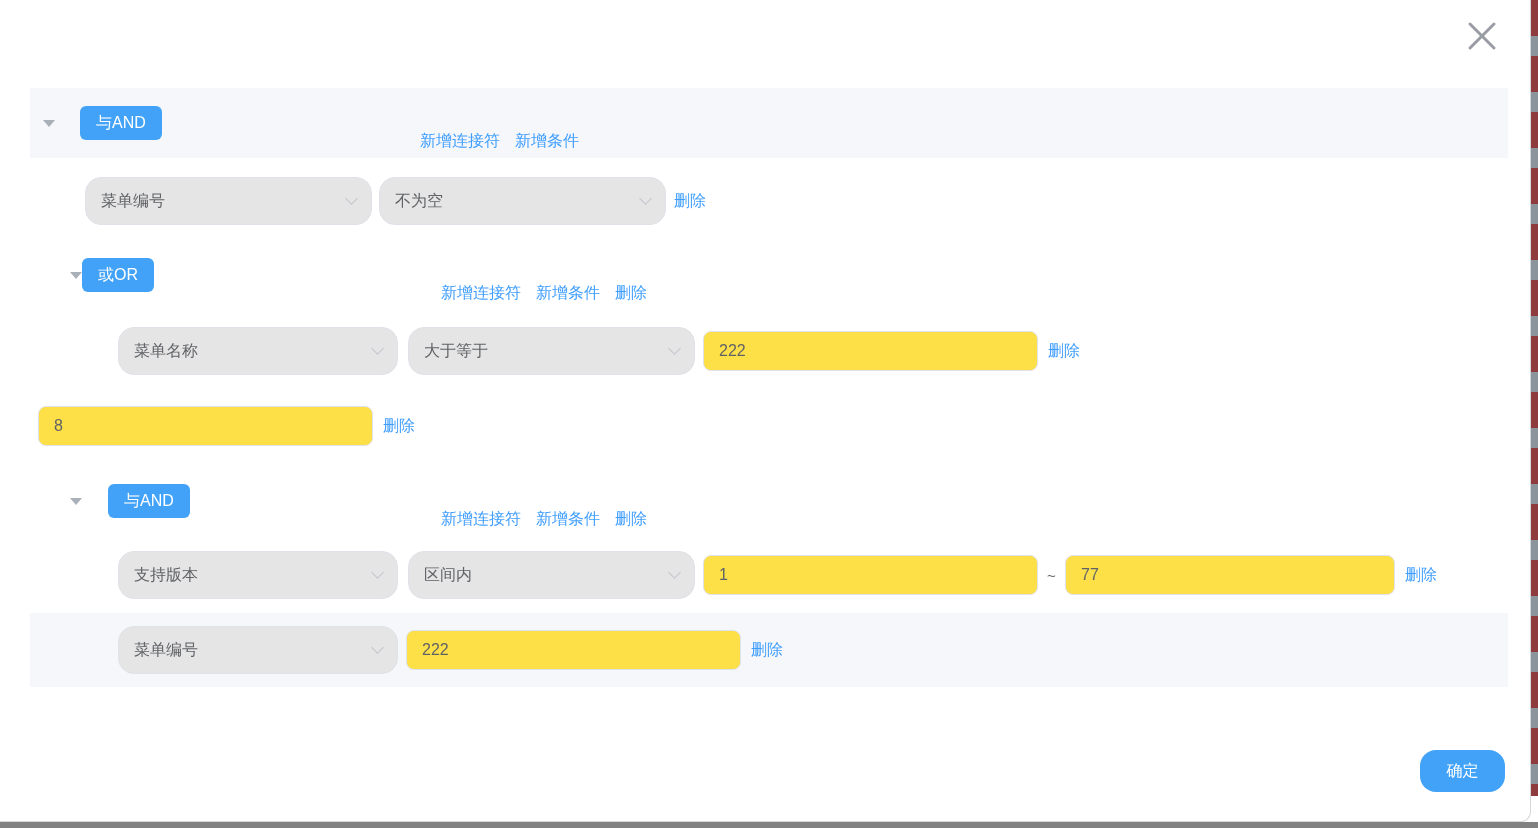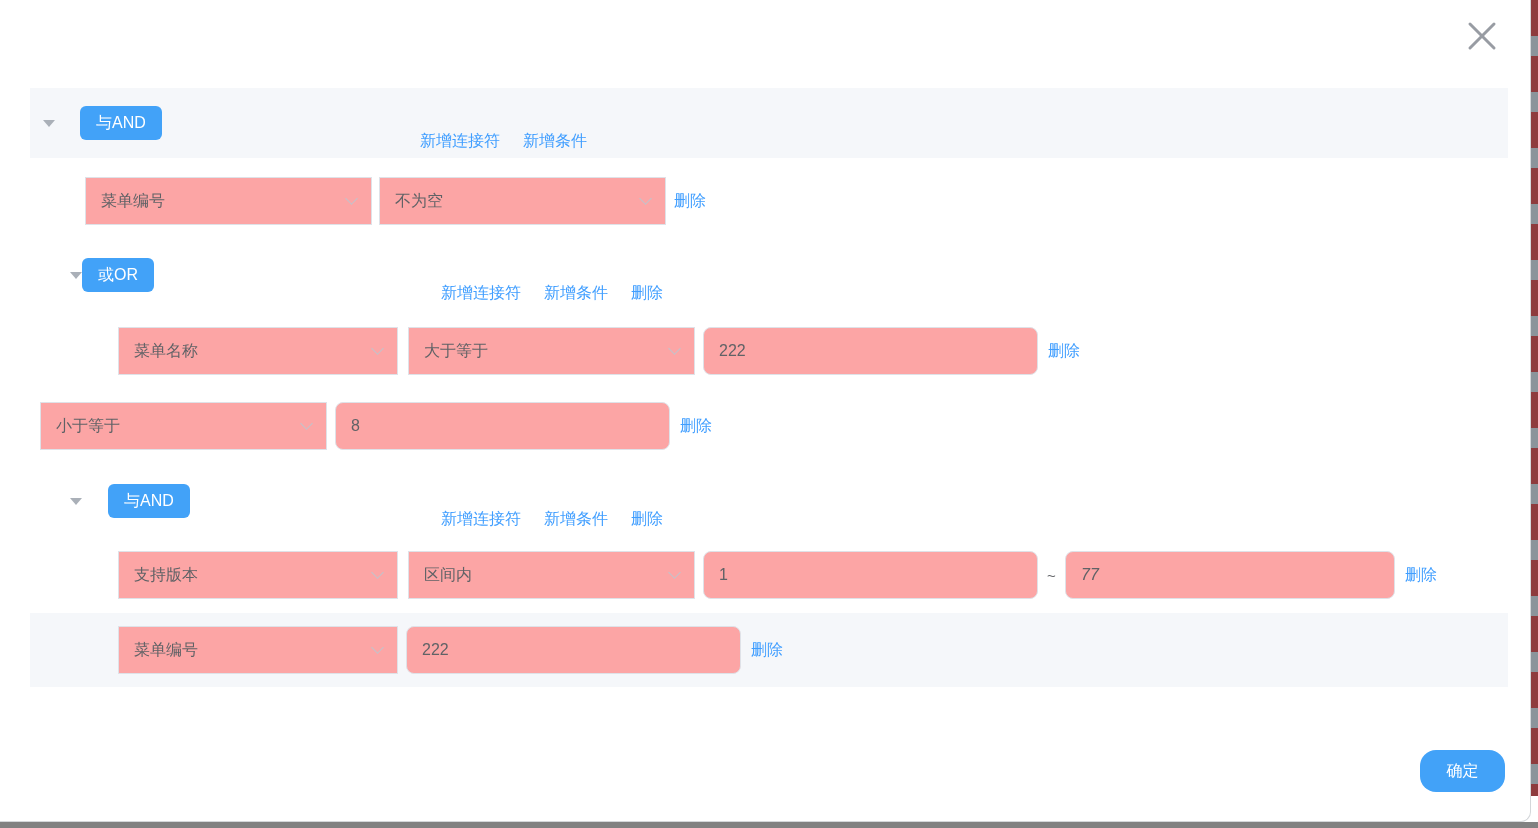--- a/index.html
+++ b/index.html
@@ -39,36 +39,36 @@
     width: 0; height: 0; flex: 0 0 auto;
     border-left: 6px solid transparent; border-right: 6px solid transparent;
     border-top: 7px solid #aab0b8; cursor: pointer;
   }
   .tag {
     display: inline-flex; align-items: center; justify-content: center;
     height: 34px; padding: 0 16px; border-radius: 6px;
     background: #42a2f8; color: #ffffff; font-size: 16px; cursor: pointer;
     flex: 0 0 auto; white-space: nowrap;
   }
-  .links { position: absolute; display: flex; align-items: center; gap: 23px; margin-top: 36px; }
+  .links { position: absolute; display: flex; align-items: center; gap: 15px; margin-top: 36px; }
   a.lnk {
     color: #409eff; font-size: 16px; text-decoration: none; cursor: pointer; white-space: nowrap;
   }
   .select {
-    height: 48px; background: #fca5a5; border: 1px solid #dfe2e8; border-radius: 0;
+    height: 48px; background: #e5e5e5; border: 1px solid #dfe2e8; border-radius: 16px;
     display: inline-flex; align-items: center; justify-content: space-between;
     padding: 0 15px; font-size: 16px; color: #606266; cursor: pointer; flex: 0 0 auto;
   }
   .chev {
     width: 9px; height: 9px; margin-left: 10px; margin-top: -5px; flex: 0 0 auto;
     border-right: 1.5px solid #c0c4cc; border-bottom: 1.5px solid #c0c4cc;
     transform: rotate(45deg);
   }
   input.val {
-    height: 48px; background: #fca5a5; border: 1px solid #dfe2e8; border-radius: 8px;
+    height: 40px; background: #fde047; border: 1px solid #dfe2e8; border-radius: 8px;
     padding: 0 15px; font-size: 16px; color: #606266; outline: none;
     font-family: "Liberation Sans", "DejaVu Sans", sans-serif; flex: 0 0 auto;
   }
   .range-sep { color: #606266; font-size: 15px; width: 27px; text-align: center; flex: 0 0 auto; }
   .confirm-btn {
     position: absolute; right: 25px; top: 750px; width: 85px; height: 42px;
     background: #42a2f8; color: #ffffff; border: none; border-radius: 16px;
     font-size: 16px; cursor: pointer;
     font-family: "Liberation Sans", "DejaVu Sans", sans-serif;
   }
@@ -88,21 +88,21 @@
   #row4 { top: 402px; height: 48px; }
   #row5 { top: 466px; height: 70px; }
   #row5 .caret { margin-left: 40px; }
   #row5 .tag   { margin-left: 26px; }
   #row5 .links { left: 411px; }
   #row6 { top: 551px; height: 48px; }
   #row7 { top: 613px; height: 74px; }
   .lvl3 .sel1 { margin-left: 88px; width: 280px; }
   .lvl3 .sel2 { margin-left: 10px;  width: 287px; }
   .lvl3 .val1 { margin-left: 8px;  width: 335px; }
-  .lvl3 .val2 { width: 330px; font-style: italic; }
+  .lvl3 .val2 { width: 330px; }
   .del { margin-left: 10px; }
   #row1 .del { margin-left: 8px; }
 </style>
 </head>
 <body>
 
 <div class="edge-right"></div>
 <div class="edge-bottom"></div>
 
 <div class="modal">
@@ -152,24 +152,20 @@
     </span>
     <span class="select sel2">
       <span>大于等于</span>
       <i class="chev"></i>
     </span>
     <input class="val val1" value="222" style="">
     <a class="lnk del">删除</a>
   </div>
 
   <div class="row lvl3" id="row4">
-    <span class="select sel2">
-      <span>小于等于</span>
-      <i class="chev"></i>
-    </span>
     <input class="val val1" value="8" style="">
     <a class="lnk del">删除</a>
   </div>
 
   <div class="row" id="row5">
     <span class="caret"></span>
     <span class="tag">与AND</span>
     <span class="links">
       <a class="lnk">新增连接符</a>
       <a class="lnk">新增条件</a>

